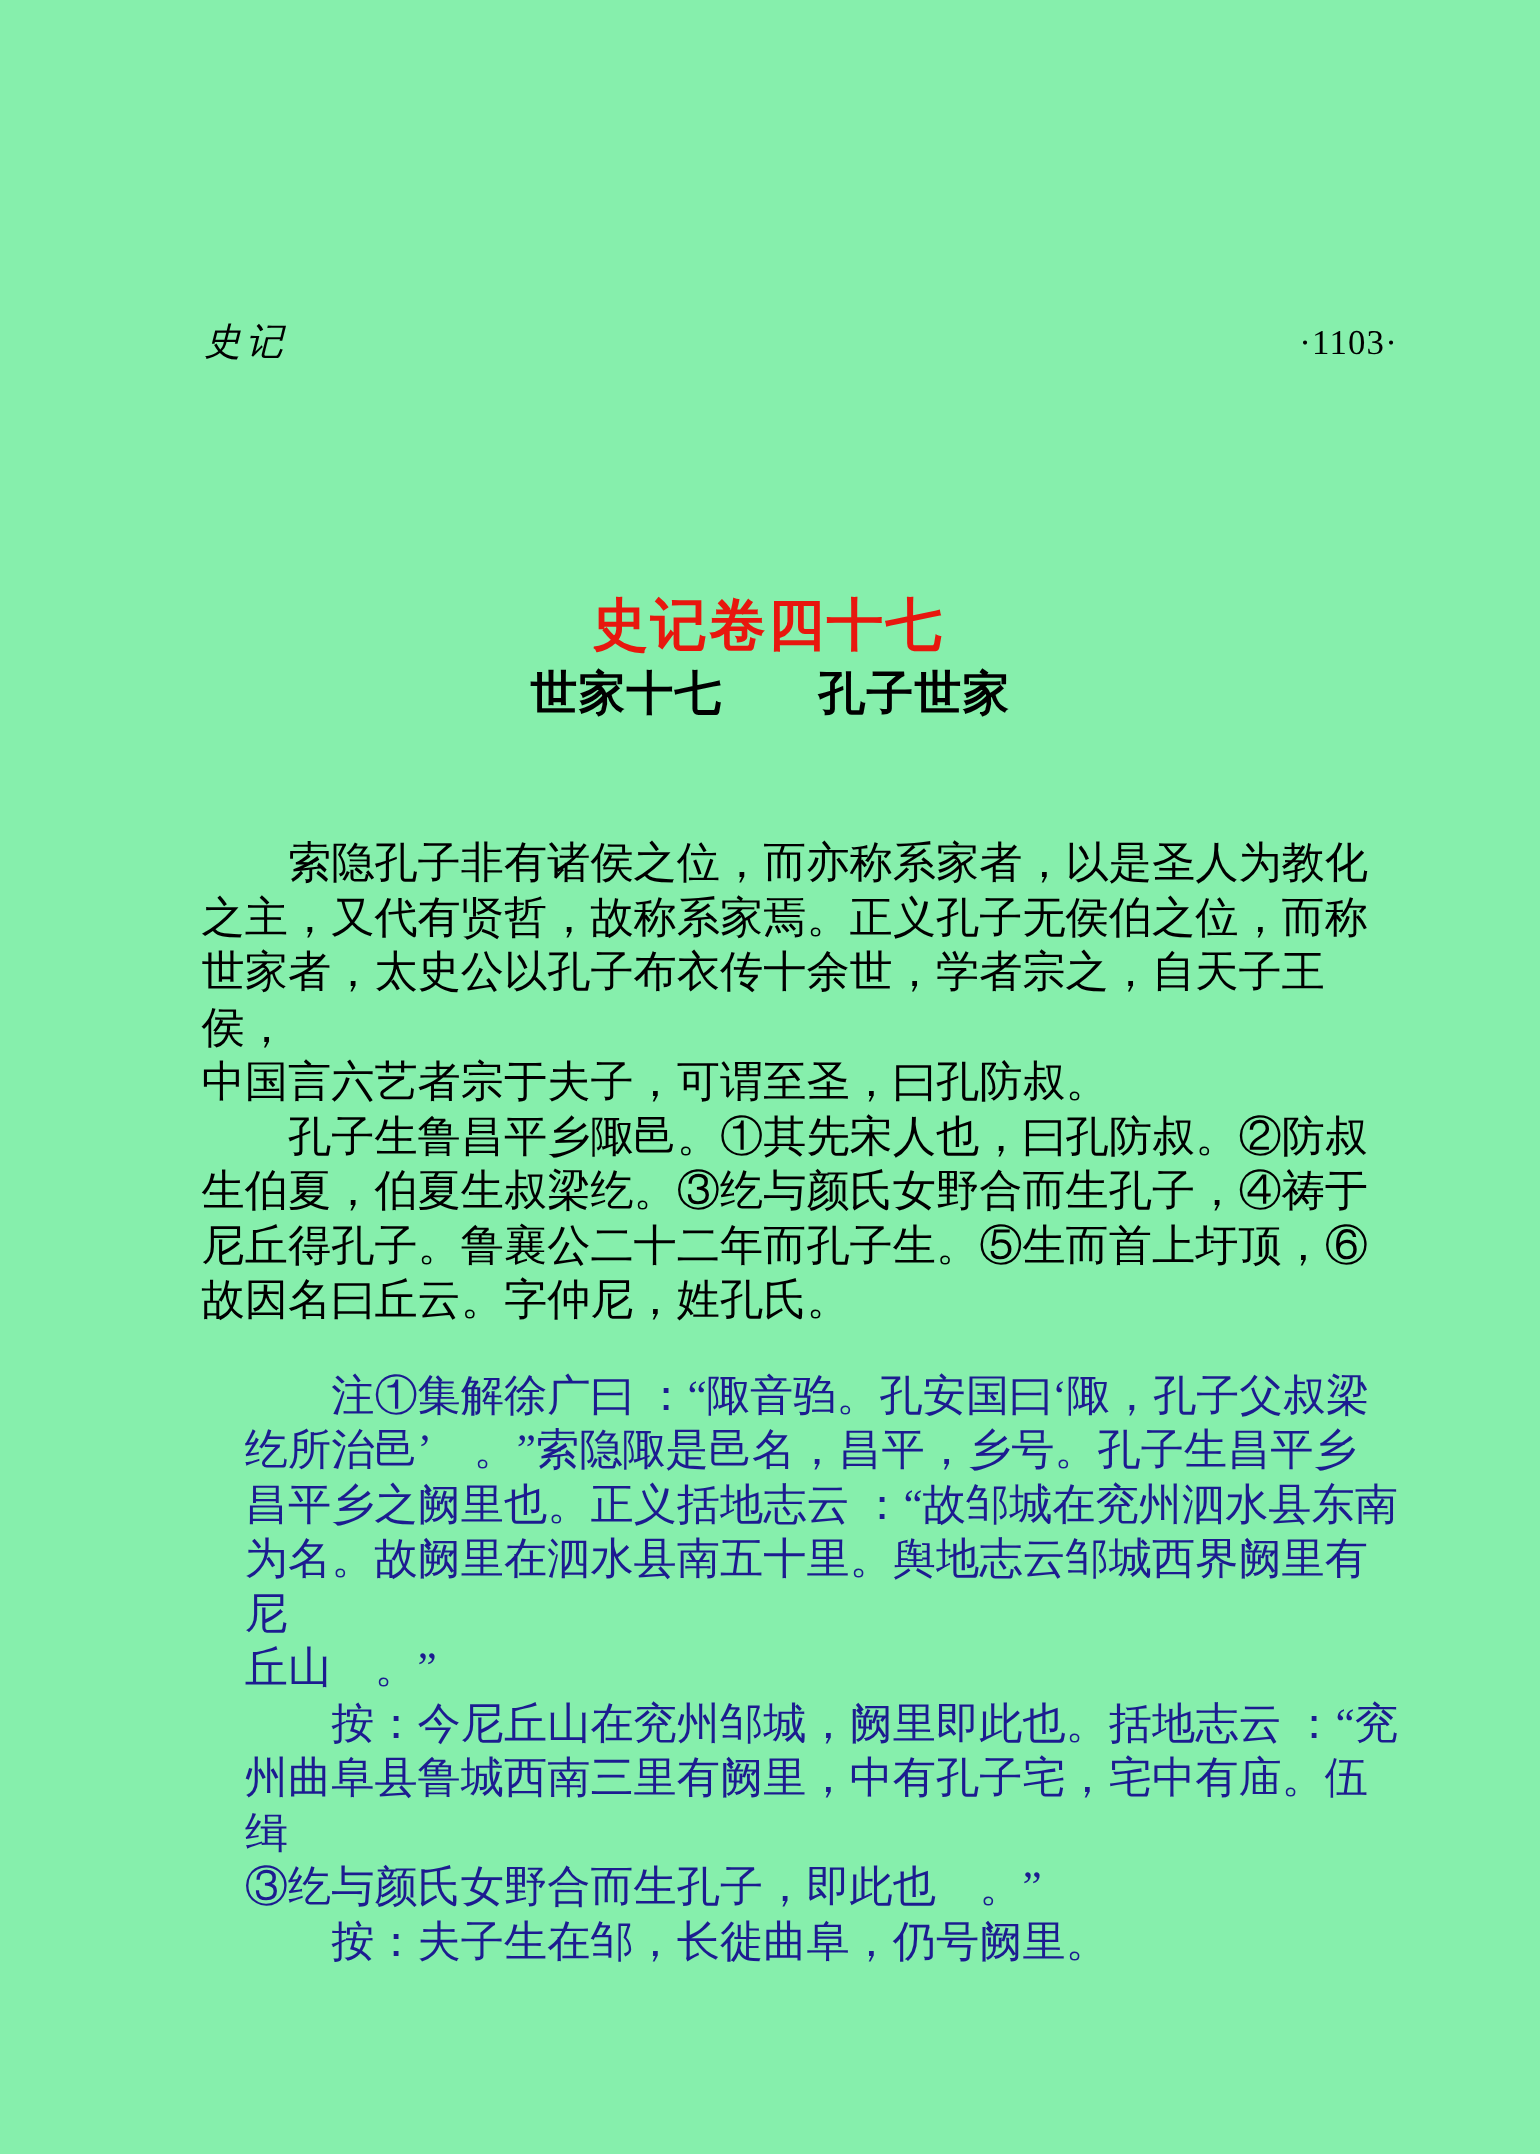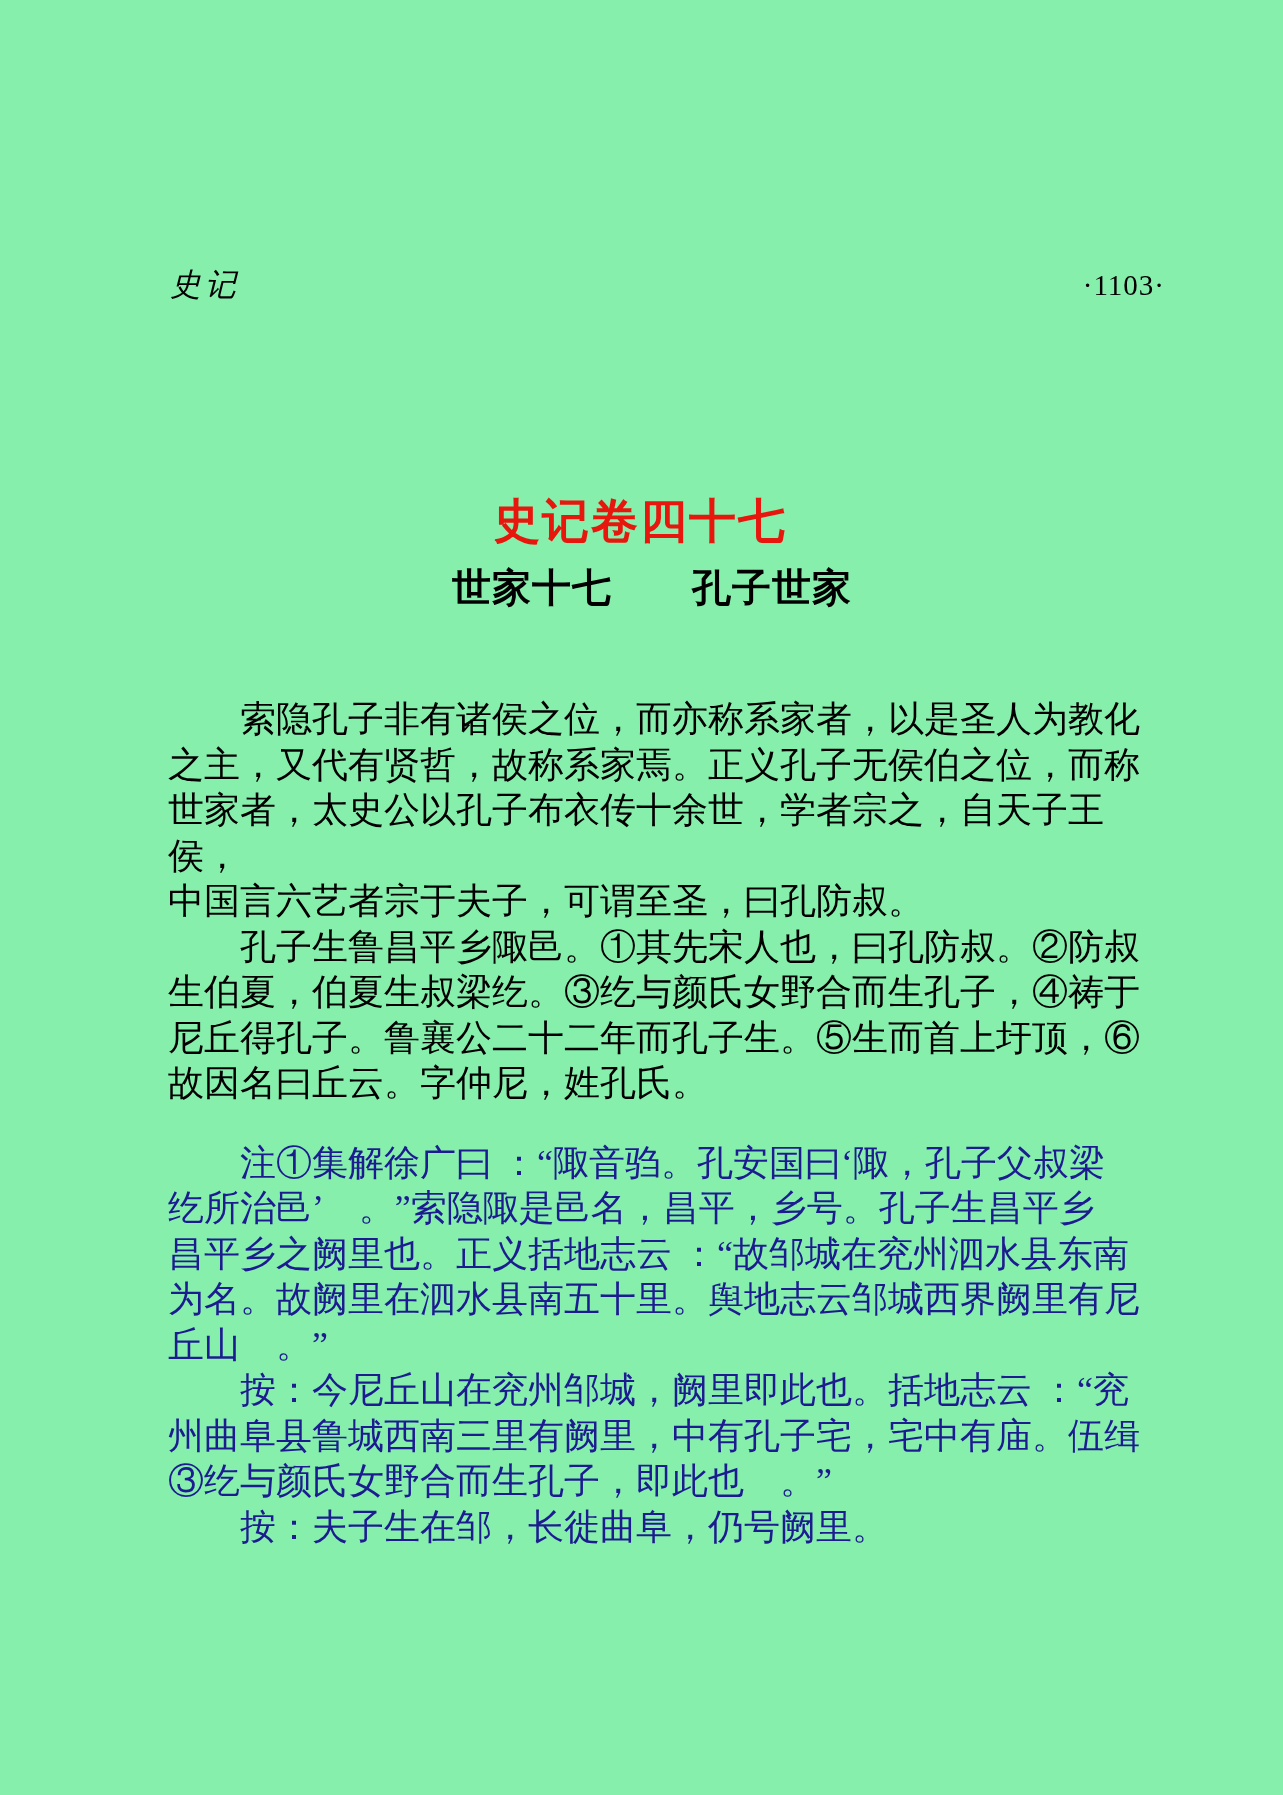--- a/index.html
+++ b/index.html
@@ -45,21 +45,21 @@
     font-weight: bold;
     font-size: 47px;
     letter-spacing: 2px;
     color: #e8170e;
   }
   .section {
     position: absolute;
     top: 549px;
     left: 95px;
     width: 1090px;
-    margin: 12px;
+    margin: 2px;
     text-align: center;
     font-family: "Liberation Sans", sans-serif;
     font-weight: bold;
     font-size: 39px;
     letter-spacing: 1px;
     color: #000000;
   }
   .bodytext {
     position: absolute;
     top: 697px;
@@ -68,20 +68,21 @@
     font-size: 36px;
     line-height: 45.5px;
   }
   .bline {
     color: #000000;
     white-space: pre-wrap;
   }
   .aline {
     color: #1c1c90;
     white-space: pre-wrap;
+    margin-left: 36px;
   }
   .gap {
     height: 34px;
   }
 </style>
 </head>
 <body>
 
 <div class="page">
 

